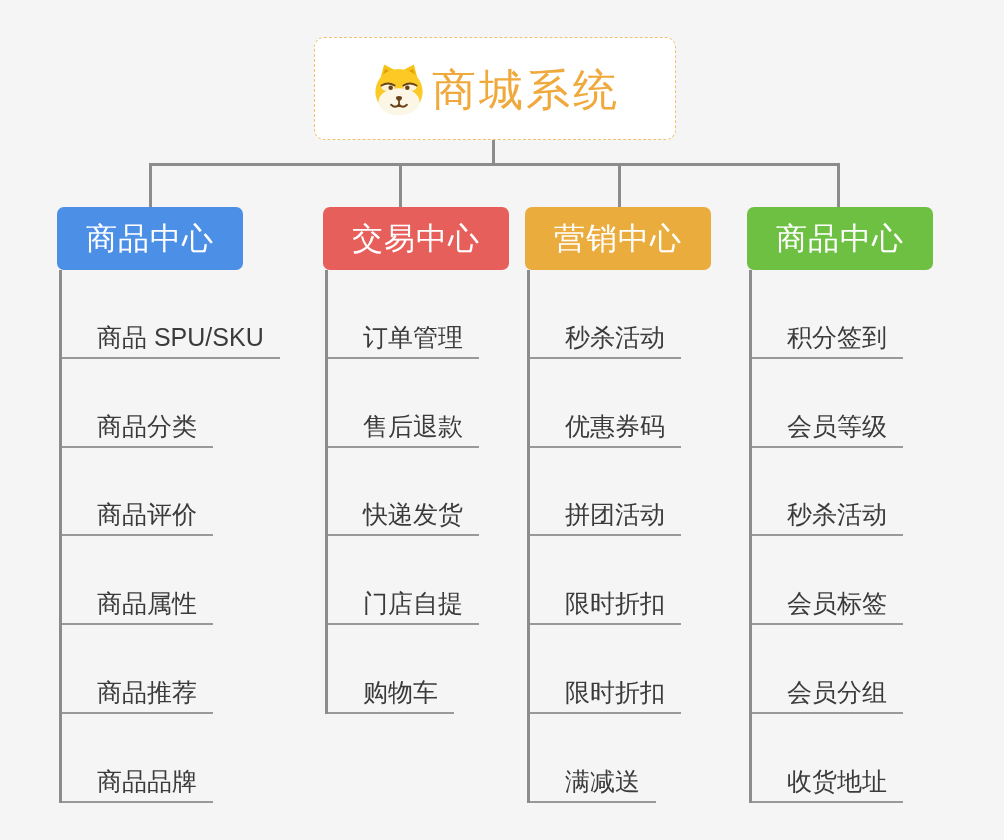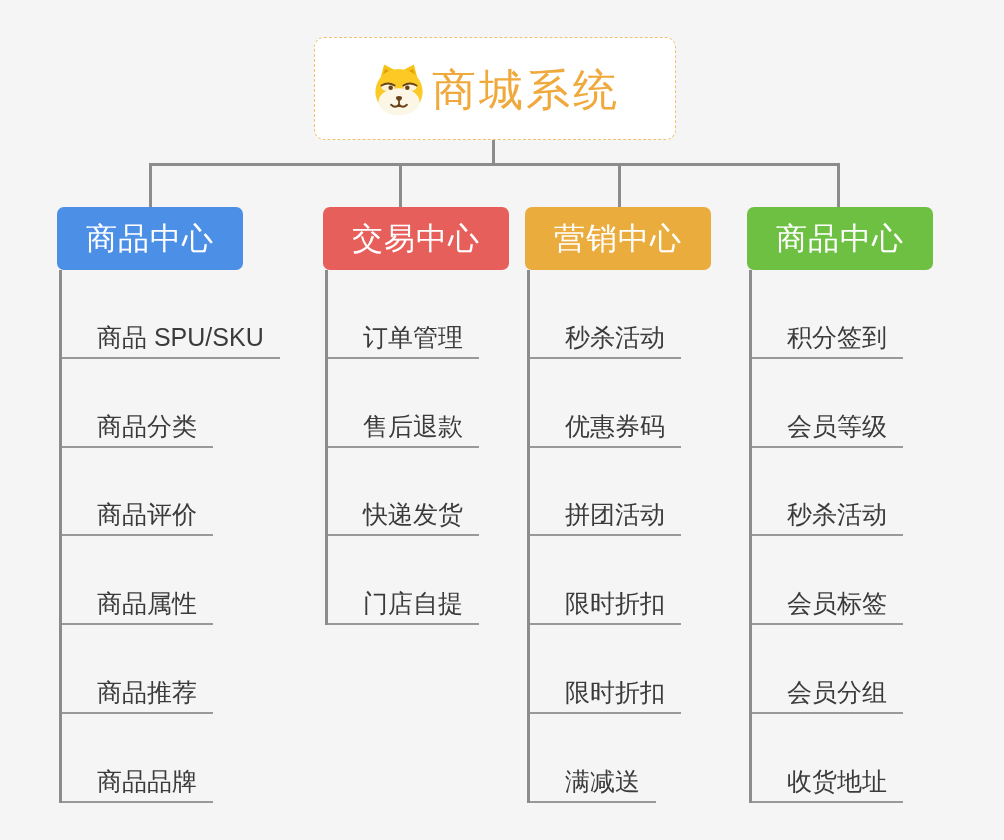--- a/index.html
+++ b/index.html
@@ -148,20 +148,23 @@
         </div>
       <div class="child-item">
           <span class="child-label">售后退款</span>
         </div>
       <div class="child-item">
           <span class="child-label">快递发货</span>
         </div>
       <div class="child-item">
           <span class="child-label">门店自提</span>
         </div>
+      <div class="child-item">
+          <span class="child-label">购物车</span>
+        </div>
     </div>
   </div>
 
   <div class="column col-3">
     <div class="branch-box" style="background: rgb(235, 172, 62);">营销中心</div>
     <div class="children">
       <div class="child-item">
           <span class="child-label">秒杀活动</span>
         </div>
       <div class="child-item">

